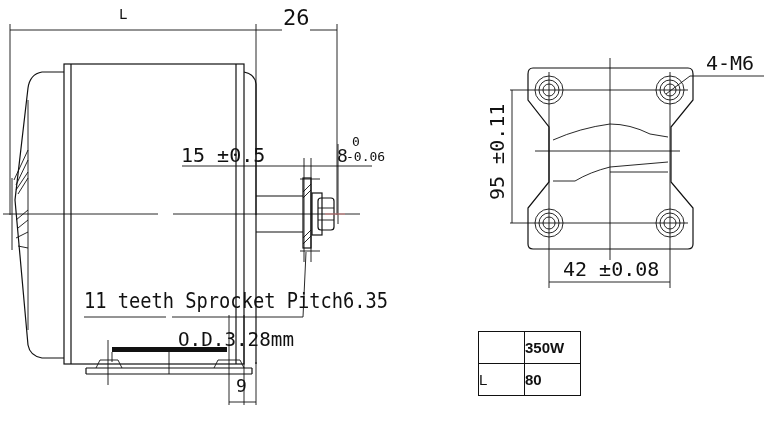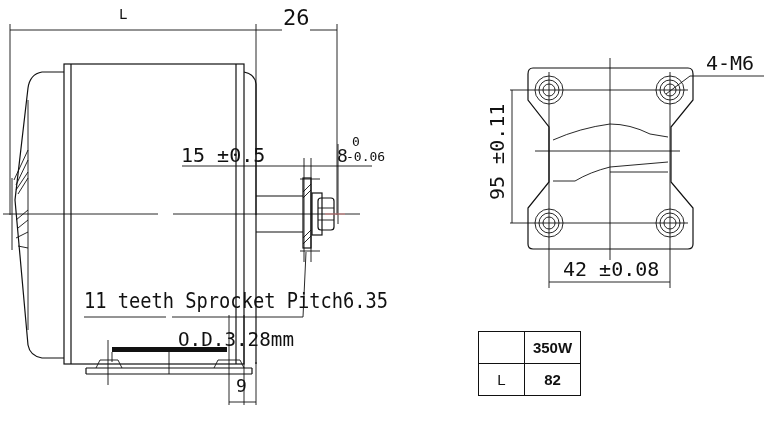--- a/index.html
+++ b/index.html
@@ -4,21 +4,21 @@
   <style>
     html, body { margin: 0; padding: 0; background: #ffffff; }
     body { width: 768px; height: 429px; position: relative; overflow: hidden; }
     svg { position: absolute; left: 0; top: 0; }
     .ln { stroke: #111; stroke-width: 1.2; fill: none; }
     .thin { stroke: #111; stroke-width: 0.9; fill: none; }
     .dim-text { font-family: "DejaVu Sans Mono", monospace; fill: #111; }
     .cad { font-family: "DejaVu Sans Mono", monospace; fill: #111; font-stretch: condensed; }
     .spec-table { position: absolute; left: 478px; top: 331px; border-collapse: collapse;
       font-family: "Liberation Sans", sans-serif; font-weight: bold; font-size: 15px; color: #111; }
-    .spec-table td { border: 1.5px solid #111; text-align: center; height: 31px; padding: 0; margin-left: 26px; }
+    .spec-table td { border: 1.5px solid #111; text-align: left; height: 31px; padding: 0; margin-left: 26px; }
     .spec-table td.c1 { width: 45px; font-weight: normal; }
     .spec-table td.c2 { width: 55px; }
   </style>
 </head>
 <body>
 
 <svg width="768" height="429" viewBox="0 0 768 429">
 
   <g>
 
@@ -141,16 +141,16 @@
 </svg>
 
 <table class="spec-table">
   <tbody>
       <tr>
     <td class="c1"></td>
     <td class="c2">350W</td>
   </tr>
   <tr>
     <td class="c1">L</td>
-    <td class="c2">82</td>
+    <td class="c2">80</td>
   </tr>
 </tbody>
   </table>
 
 </body></html>

